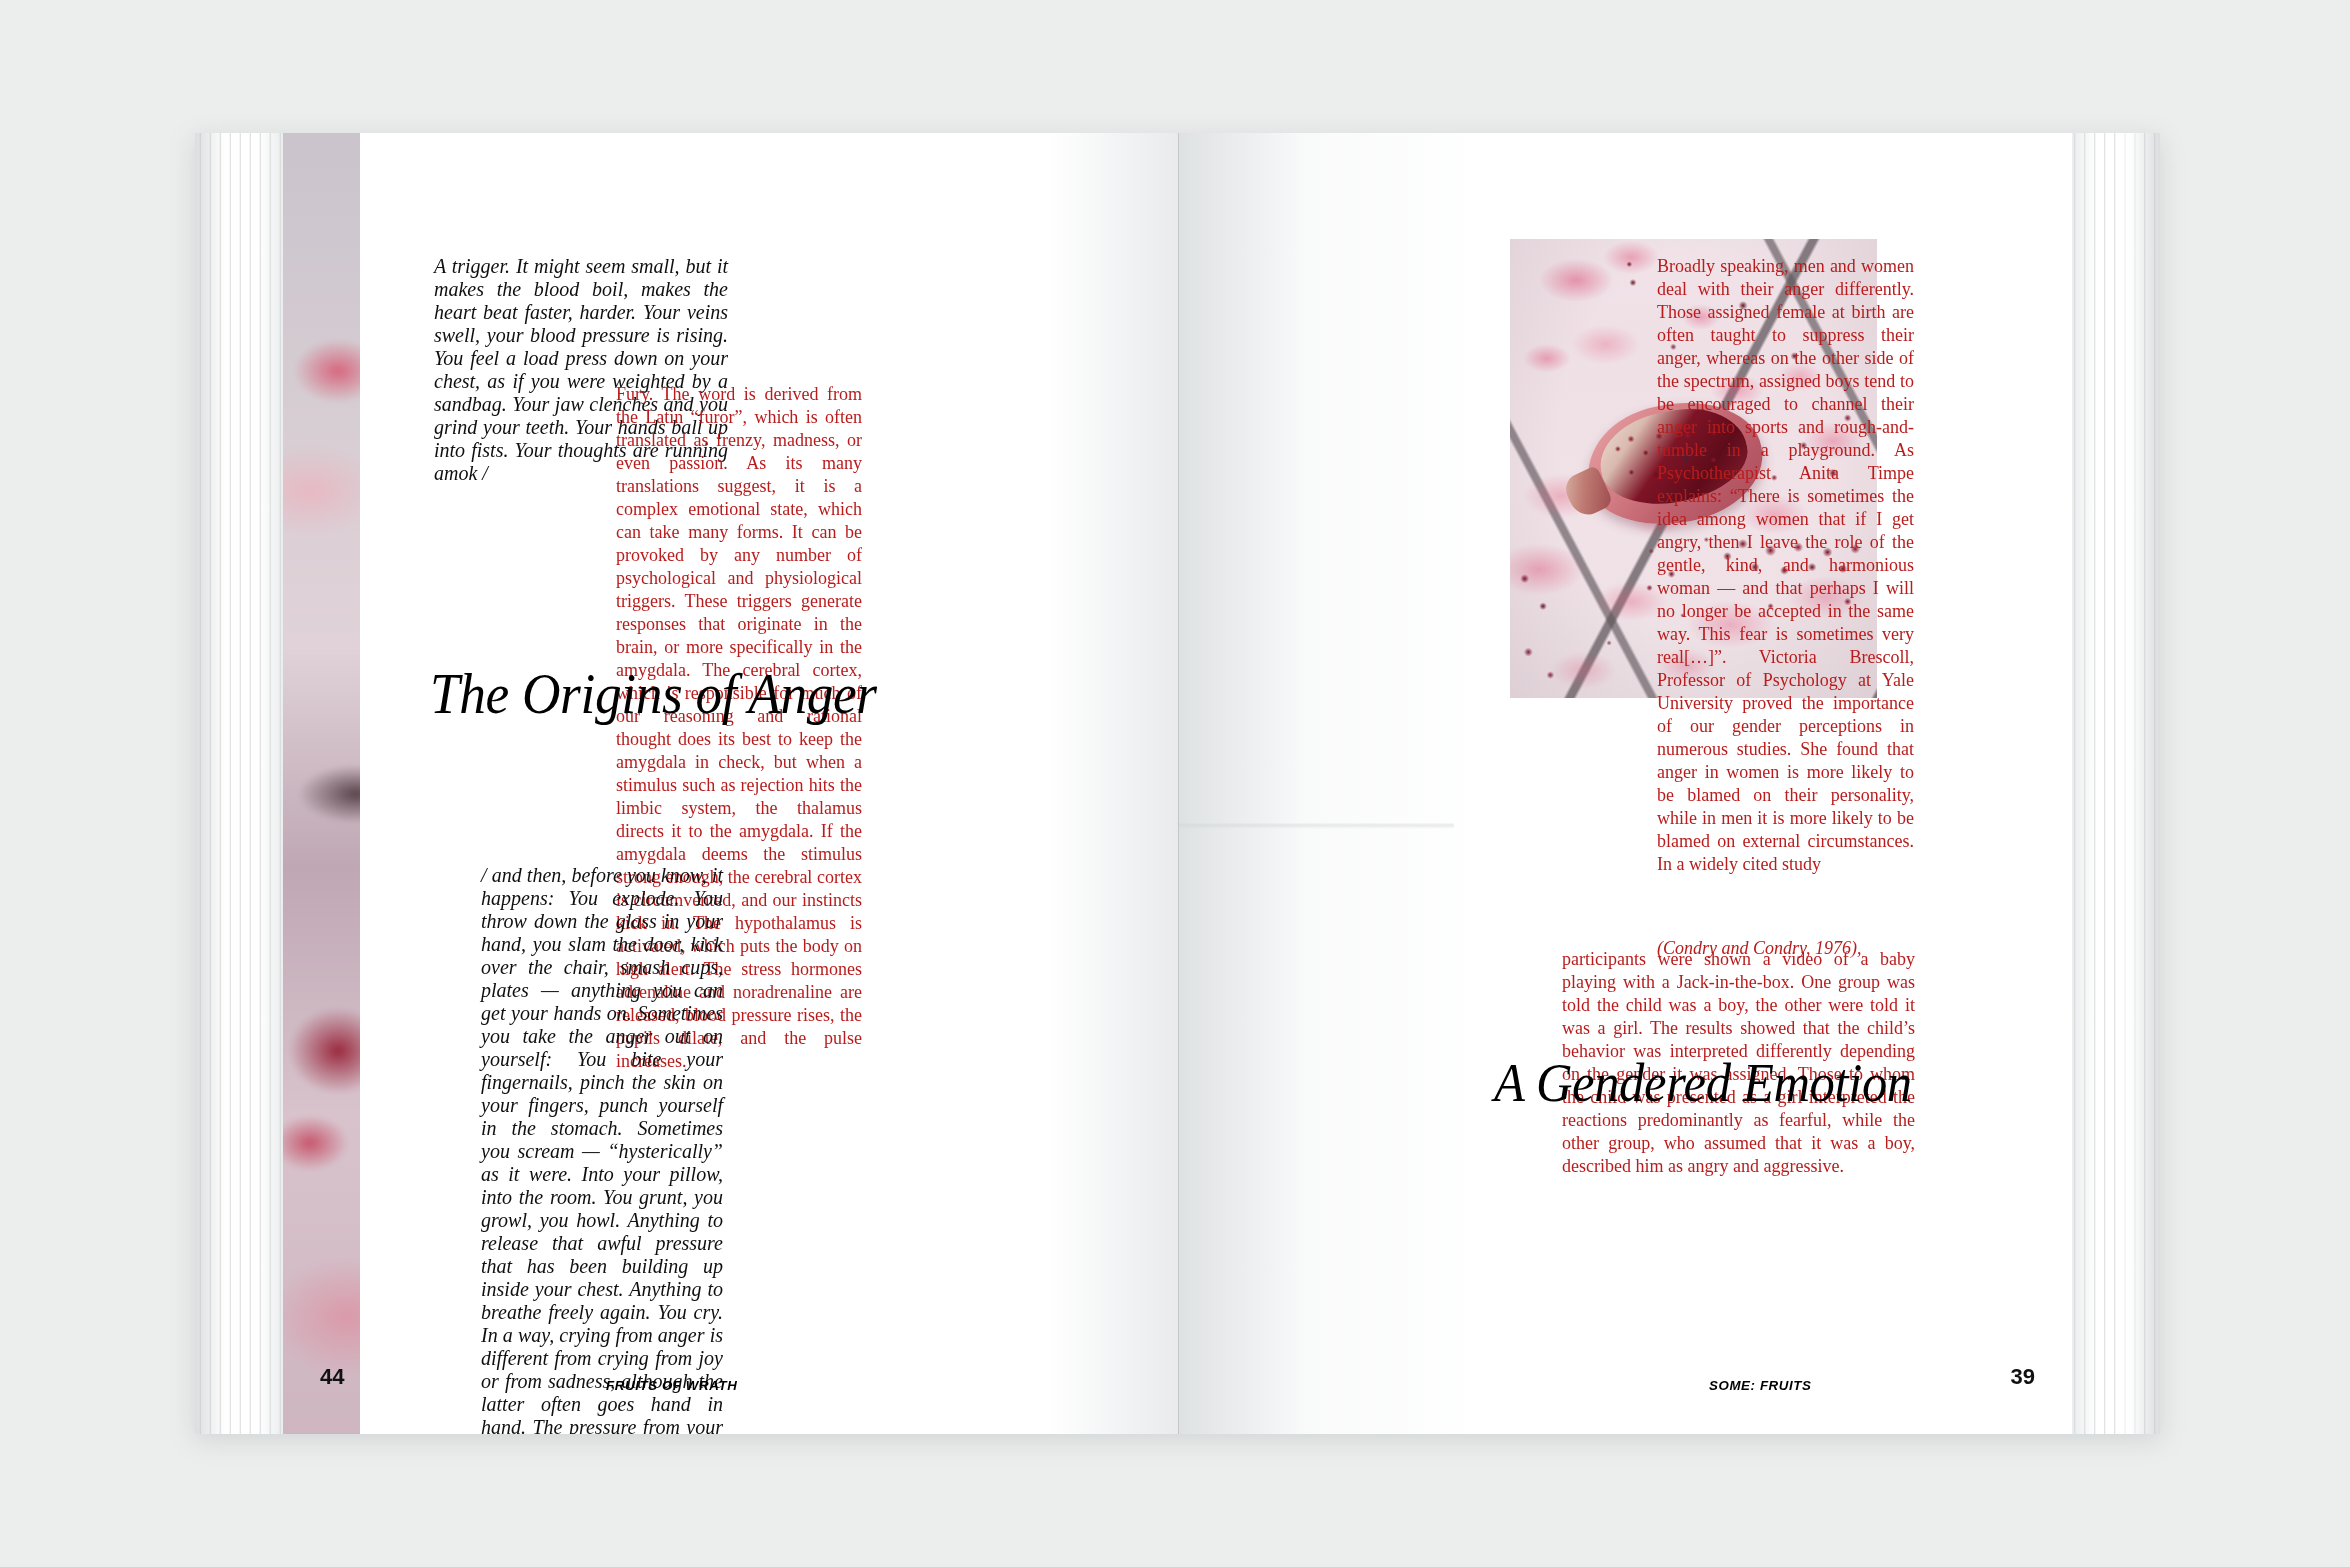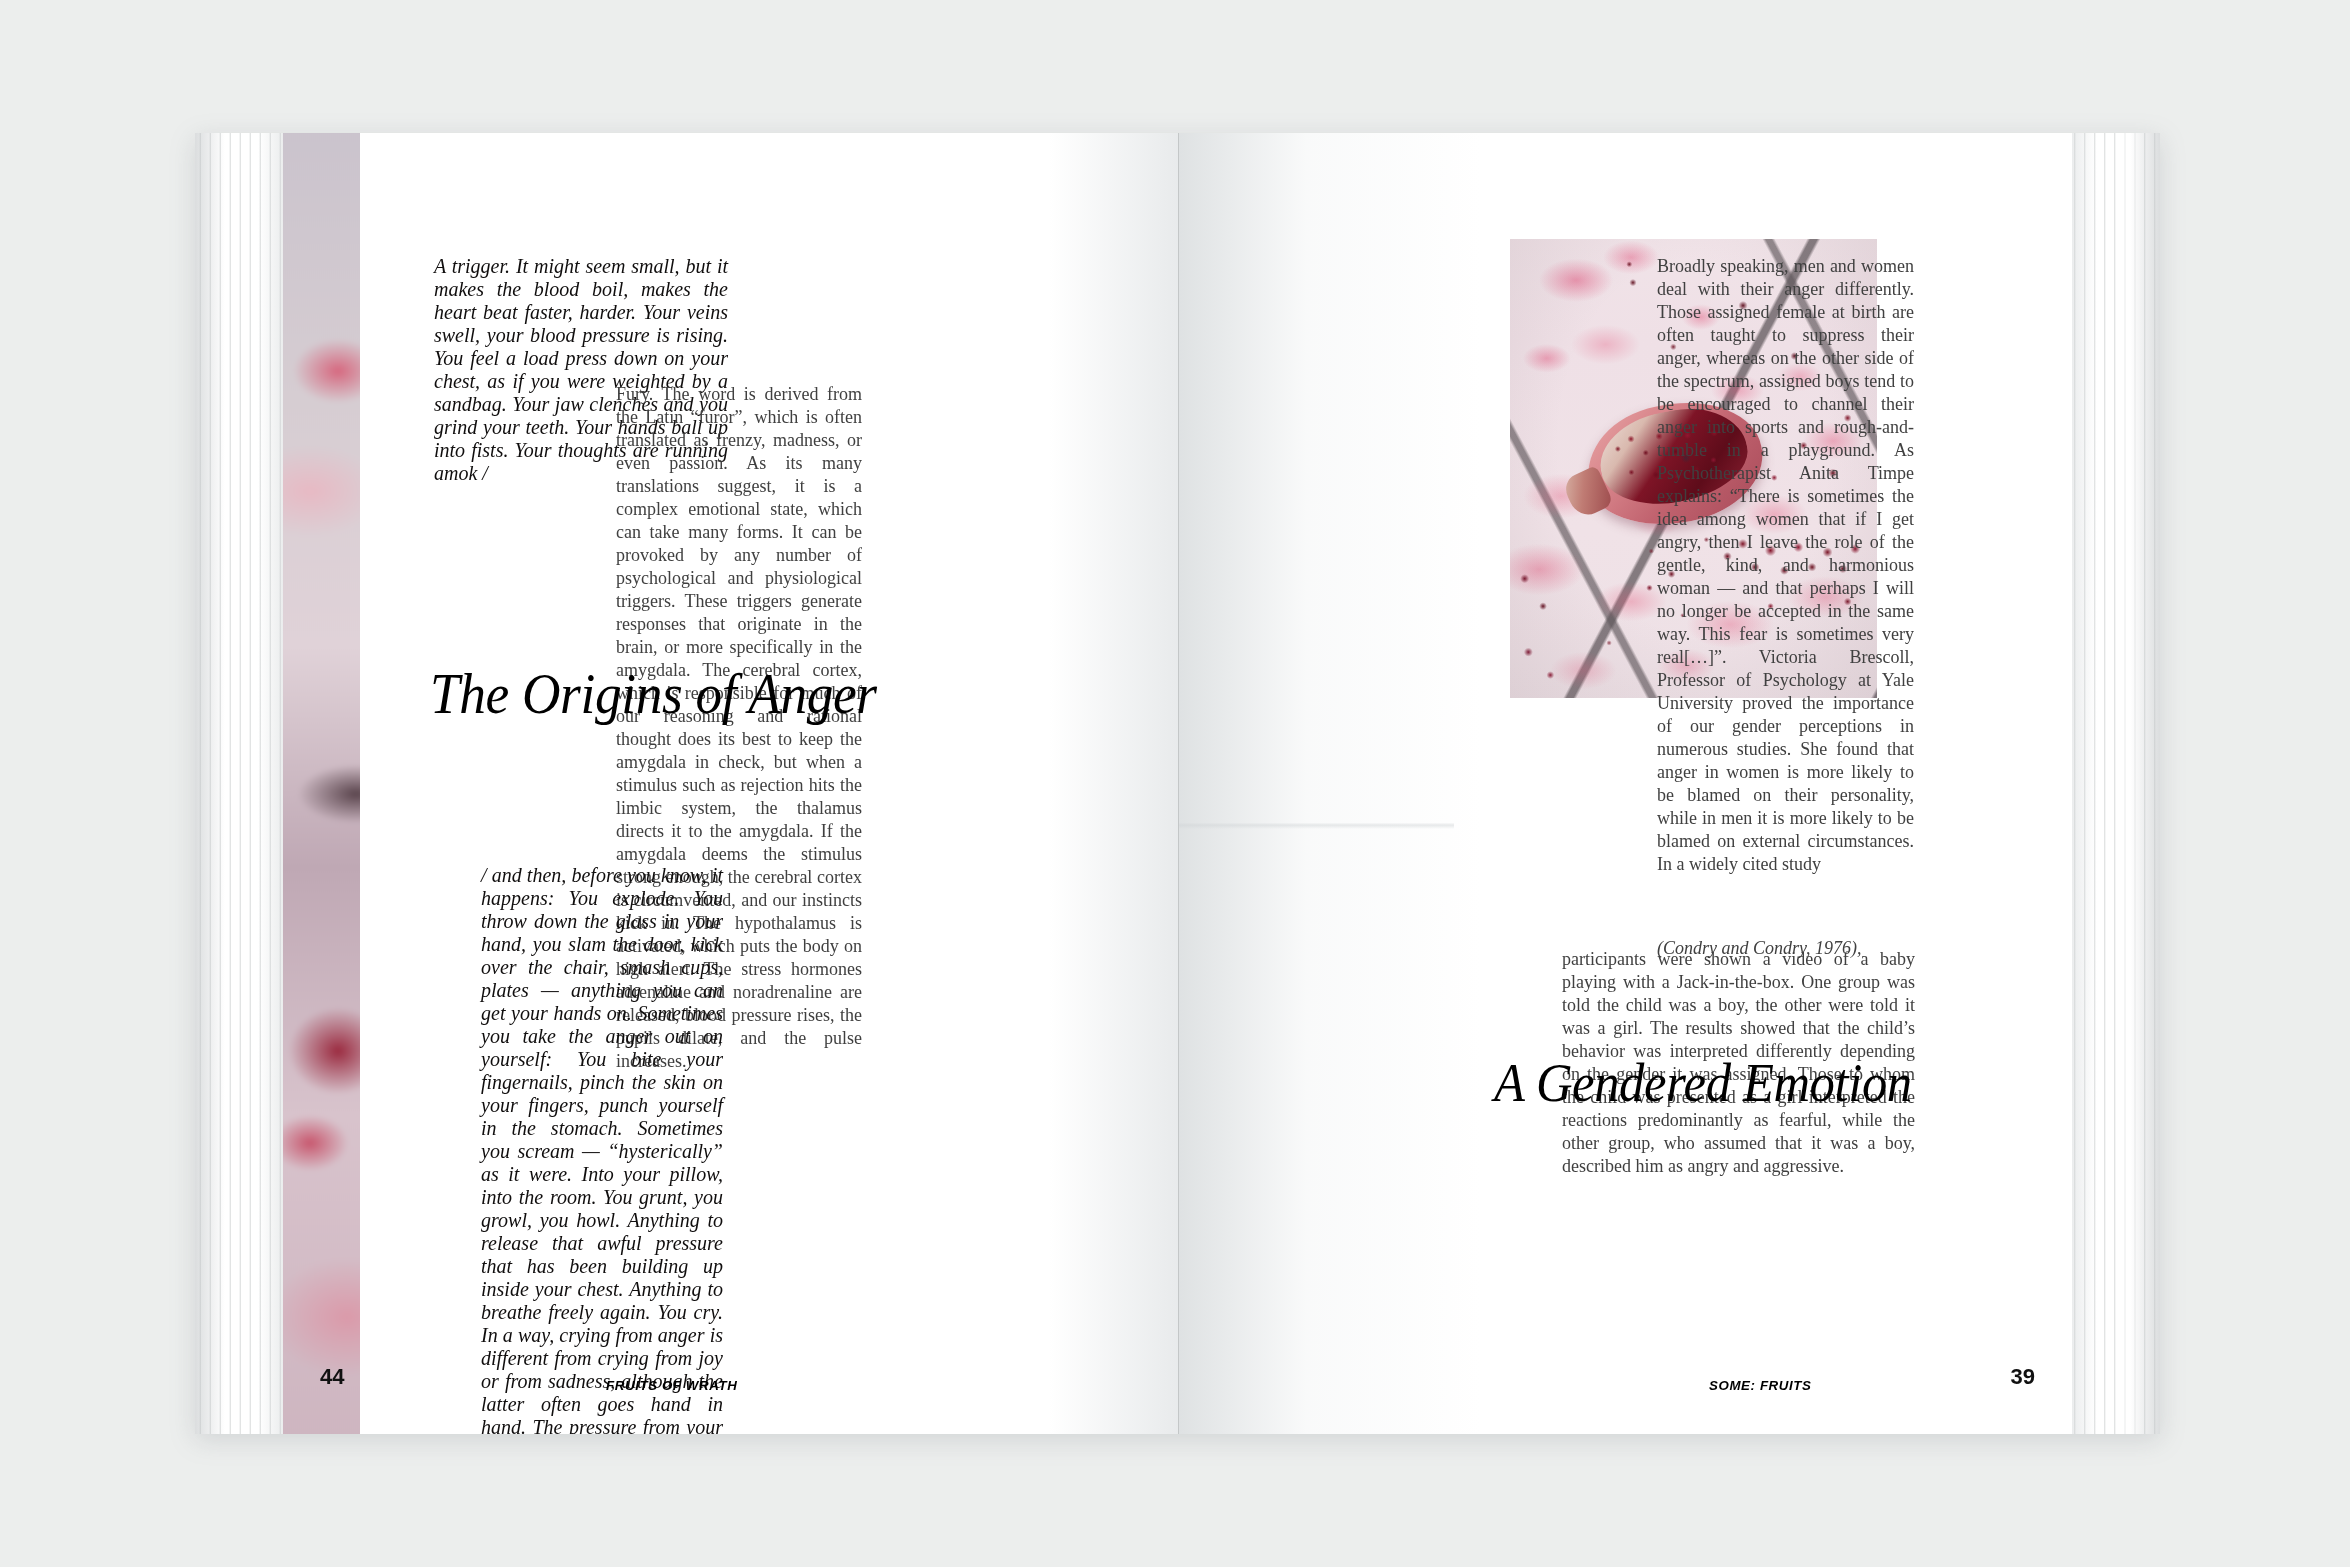--- a/index.html
+++ b/index.html
@@ -154,21 +154,21 @@
     line-height: 23px;
     color: #100e0e;
     text-align: justify;
     text-justify: inter-word;
   }
   .body-txt {
     position: absolute;
     font-family: "Liberation Serif", serif;
     font-size: 18px;
     line-height: 23px;
-    color: #404040;
+    color: #b91c1c;
     text-align: justify;
     text-justify: inter-word;
     hyphens: manual;
   }
   .headline {
     position: absolute;
     font-family: "Liberation Serif", serif;
     font-style: italic;
     font-weight: 400;
     color: #000;

